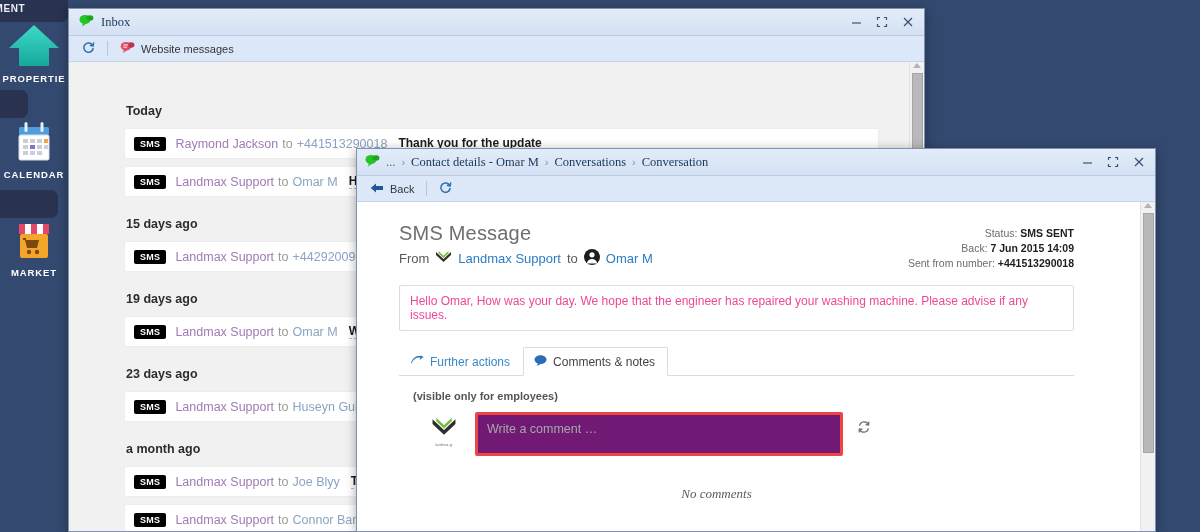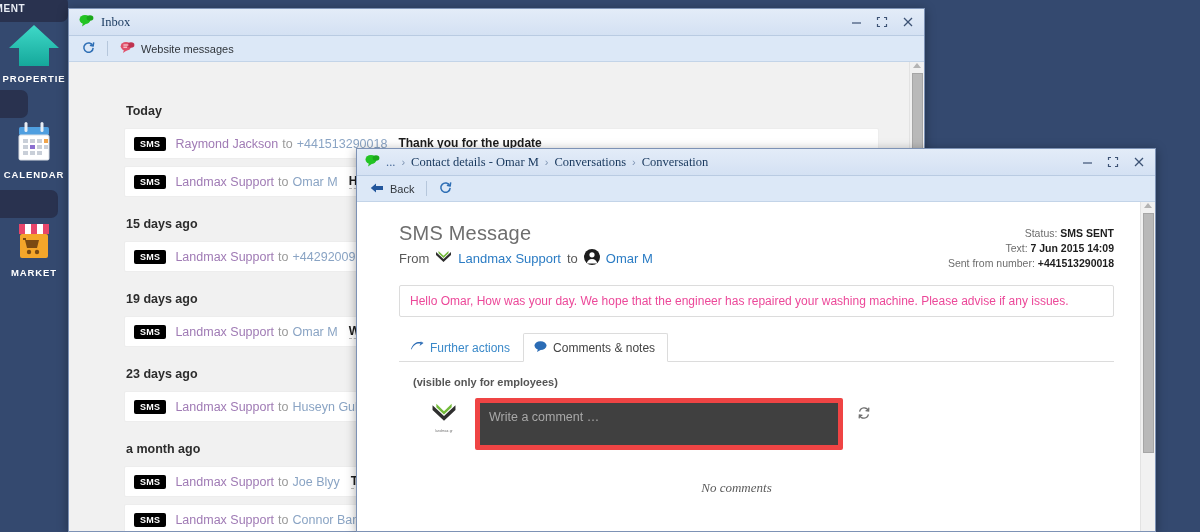--- a/index.html
+++ b/index.html
@@ -234,23 +234,23 @@
     border-bottom-color: #ffffff;
     border-radius: 2px 2px 0 0;
   }
 
   .visible-note { font-size: 11px; color: #555555; font-weight: bold; margin: 14px 0 10px 14px; }
   .comment-row { display: flex; align-items: flex-start; gap: 14px; padding-left: 28px; }
   .avatar-logo { width: 34px; text-align: center; flex: none; padding-top: 4px; }
   .avatar-cap { font-size: 3.2px; color: #6b6b6b; letter-spacing: .2px; display: block; margin-top: 1px; }
   .comment-input {
     flex: 0 0 368px;
-    height: 52px;
-    border: 5px solid #ef4444;
-    background: #404040;
+    height: 44px;
+    border: 3px solid #ef4444;
+    background: #701a75;
     font-size: 12.5px;
     color: #9e9e9e;
     padding: 7px 9px;
     font-family: "Liberation Sans", sans-serif;
     resize: none;
     border-radius: 2px;
   }
   .comment-input::placeholder { color: #a8a8a8; }
   .refresh-small { margin-top: 8px; color: #707070; font-size: 14px; }
   .no-comments {
@@ -523,21 +523,21 @@
       <div class="tb-item">
         <span>
           <svg width="13" height="13" viewBox="0 0 14 14" fill="none" stroke="#2f6fb5" stroke-width="1.6">
             <path d="M11.6 5.2 A5 5 0 1 0 12 7.4"></path>
             <path d="M12.6 1.6 L12 5.4 L8.5 4.6" stroke-linejoin="round"></path>
           </svg>
         </span>
       </div>
     </div>
 
-    <div class="win-body" style="background:#ffffff;">
+    <div class="win-body" style="background:#ffffff;gap:40px;">
       <div class="win-scrollarea">
         <div id="conv-content">
 
           <div class="conv-head">
             <div class="conv-head-left">
               <div class="sms-title">SMS Message</div>
               <div class="from-line">
                 <span>From</span>
                 <span>
                   <svg width="17" height="14" viewBox="0 0 17 14">
@@ -556,21 +556,21 @@
                 </span>
                 <a href="#">Omar M</a>
               </div>
             </div>
             <div class="conv-head-right">
               <div>
                 <span class="lbl">Status:</span>
                 <span class="val">SMS SENT</span>
               </div>
               <div>
-                <span class="lbl">Text:</span>
+                <span class="lbl">Back:</span>
                 <span class="val">7 Jun 2015 14:09</span>
               </div>
               <div>
                 <span class="lbl">Sent from number:</span>
                 <span class="val">+441513290018</span>
               </div>
             </div>
           </div>
 
           <div class="msg-box">Hello Omar, How was your day. We hope that the engineer has repaired your washing machine. Please advise if any issues.</div>

